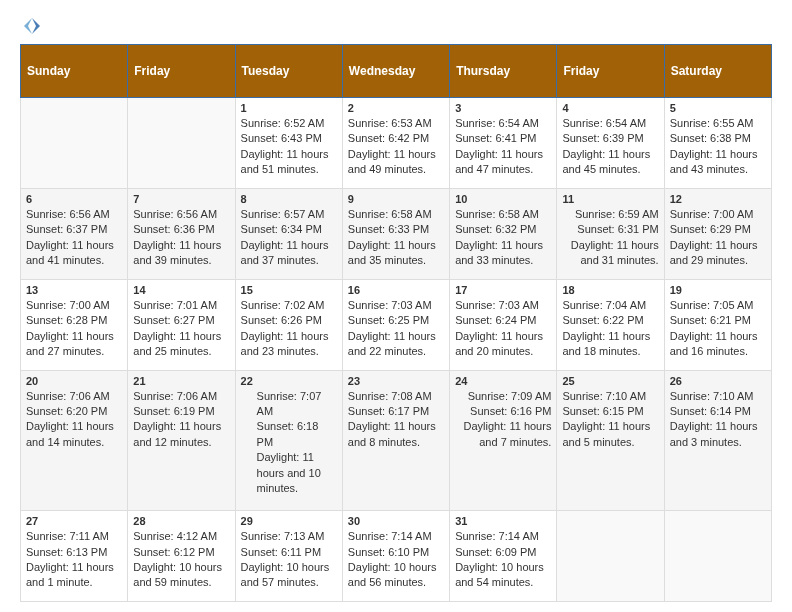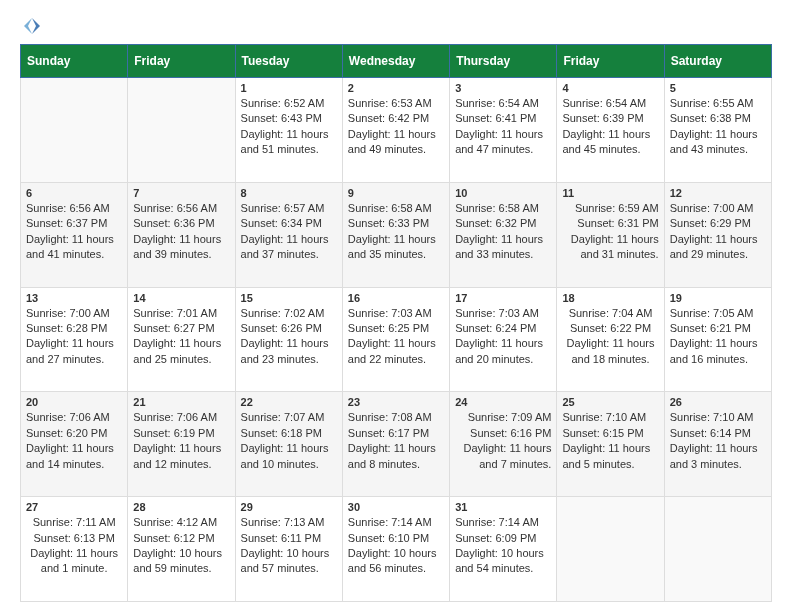--- a/index.html
+++ b/index.html
@@ -59,24 +59,24 @@
       color: #555;
       margin-top: 2px;
     }
     .calendar {
       flex: 1;
       border-collapse: collapse;
       width: 100%;
       table-layout: fixed;
     }
     .calendar th {
-      background-color: #15803d;
+      background-color: #a16207;
       color: #fff;
       text-align: left;
-      padding: 9px 6px;
+      padding: 19px 6px;
       font-size: 12px;
       font-weight: bold;
       border: 1px solid #3a6da5;
     }
     .calendar td {
       vertical-align: top;
       border: 1px solid #ddd;
       padding: 4px 5px;
       font-size: 9.5px;
       color: #333;
@@ -242,21 +242,21 @@
 Daylight: 11 hours and 22 minutes.</div>
           </td>
           <td>
             <span class="day-number">17</span>
             <div class="day-info" style="white-space: pre-line;">Sunrise: 7:03 AM
 Sunset: 6:24 PM
 Daylight: 11 hours and 20 minutes.</div>
           </td>
           <td>
             <span class="day-number">18</span>
-            <div class="day-info" style="white-space: pre-line; text-align: center;">Sunrise: 7:04 AM
+            <div class="day-info" style="white-space: pre-line;">Sunrise: 7:04 AM
 Sunset: 6:22 PM
 Daylight: 11 hours and 18 minutes.</div>
           </td>
           <td>
             <span class="day-number">19</span>
             <div class="day-info" style="white-space: pre-line;">Sunrise: 7:05 AM
 Sunset: 6:21 PM
 Daylight: 11 hours and 16 minutes.</div>
           </td>
         </tr>
@@ -268,21 +268,21 @@
 Daylight: 11 hours and 14 minutes.</div>
           </td>
           <td>
             <span class="day-number">21</span>
             <div class="day-info" style="white-space: pre-line;">Sunrise: 7:06 AM
 Sunset: 6:19 PM
 Daylight: 11 hours and 12 minutes.</div>
           </td>
           <td>
             <span class="day-number">22</span>
-            <div class="day-info" style="white-space: pre-line;">Sunrise: 7:07 AM
+            <div class="day-info" style="white-space: pre-line; margin-left: 16px;">Sunrise: 7:07 AM
 Sunset: 6:18 PM
 Daylight: 11 hours and 10 minutes.</div>
           </td>
           <td>
             <span class="day-number">23</span>
             <div class="day-info" style="white-space: pre-line;">Sunrise: 7:08 AM
 Sunset: 6:17 PM
 Daylight: 11 hours and 8 minutes.</div>
           </td>
           <td>
@@ -300,21 +300,21 @@
           <td>
             <span class="day-number">26</span>
             <div class="day-info" style="white-space: pre-line;">Sunrise: 7:10 AM
 Sunset: 6:14 PM
 Daylight: 11 hours and 3 minutes.</div>
           </td>
         </tr>
         <tr>
           <td>
             <span class="day-number">27</span>
-            <div class="day-info" style="white-space: pre-line; text-align: center;">Sunrise: 7:11 AM
+            <div class="day-info" style="white-space: pre-line;">Sunrise: 7:11 AM
 Sunset: 6:13 PM
 Daylight: 11 hours and 1 minute.</div>
           </td>
           <td>
             <span class="day-number">28</span>
             <div class="day-info" style="white-space: pre-line;">Sunrise: 4:12 AM
 Sunset: 6:12 PM
 Daylight: 10 hours and 59 minutes.</div>
           </td>
           <td>

